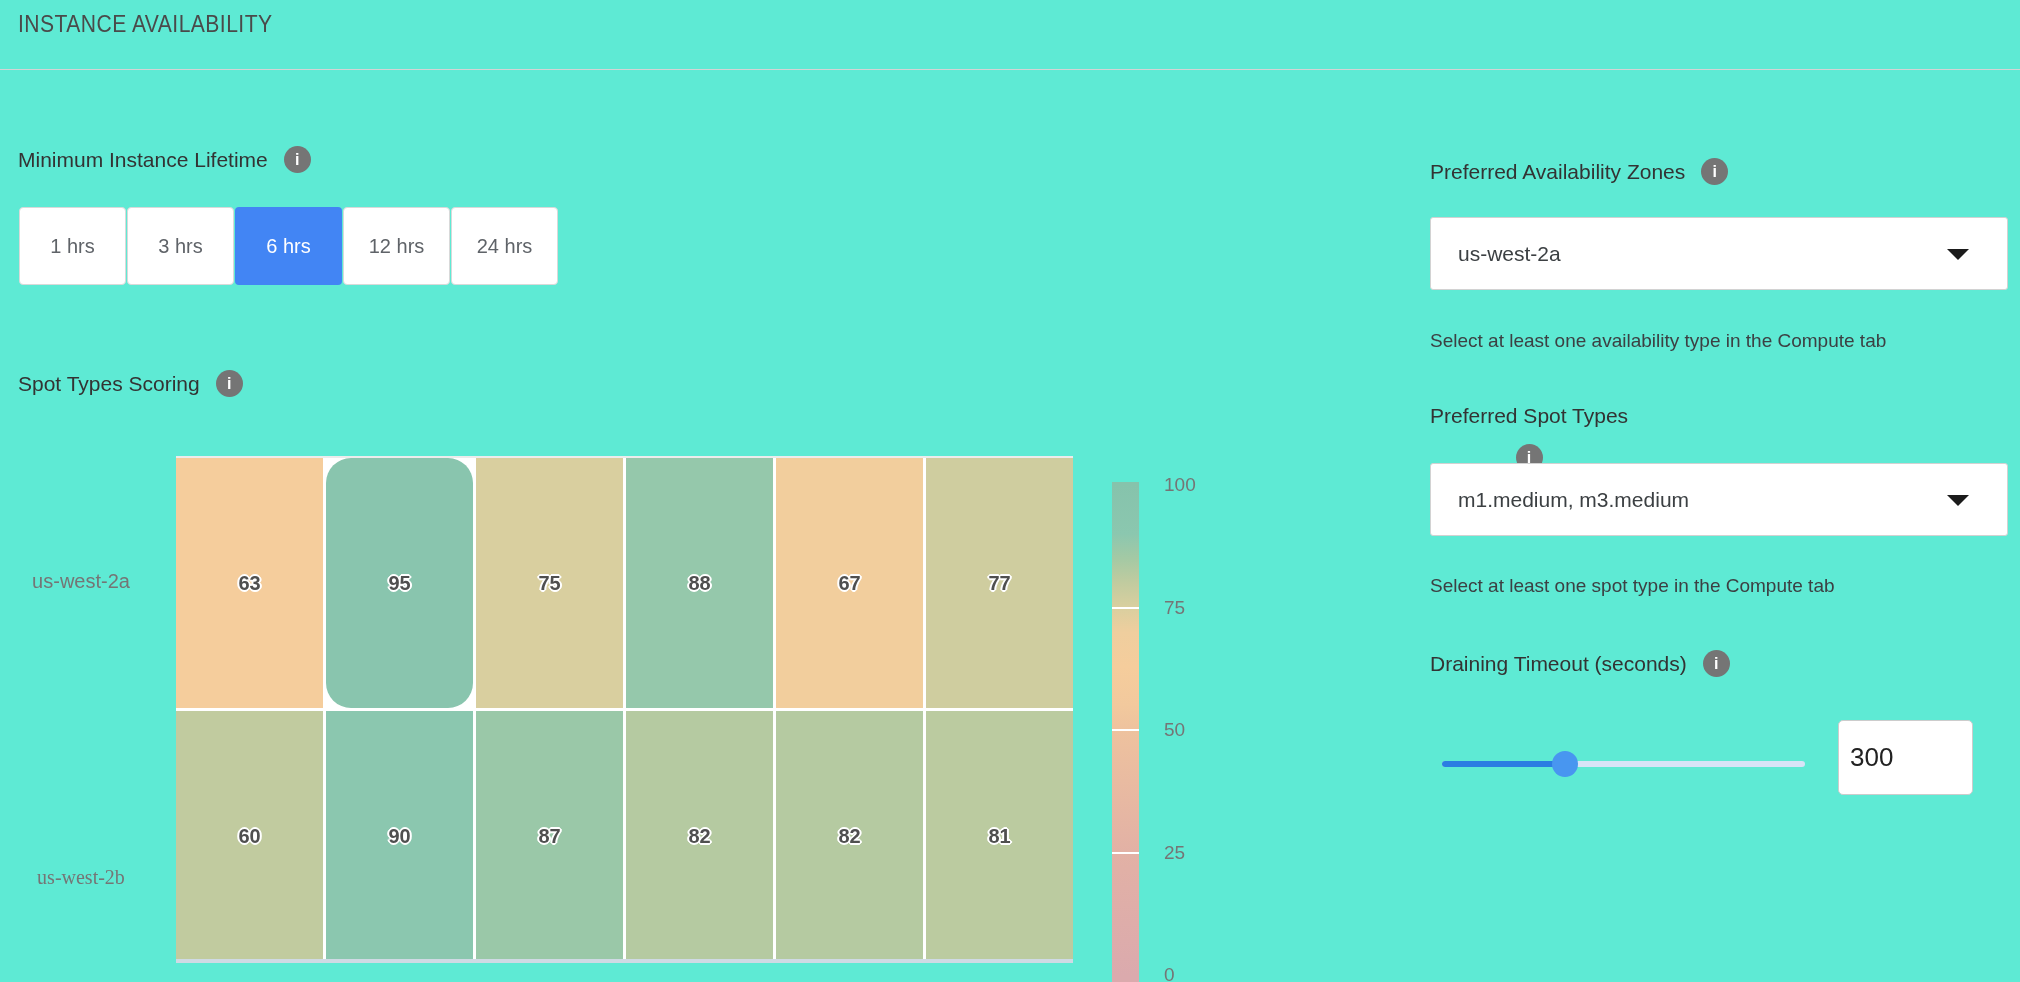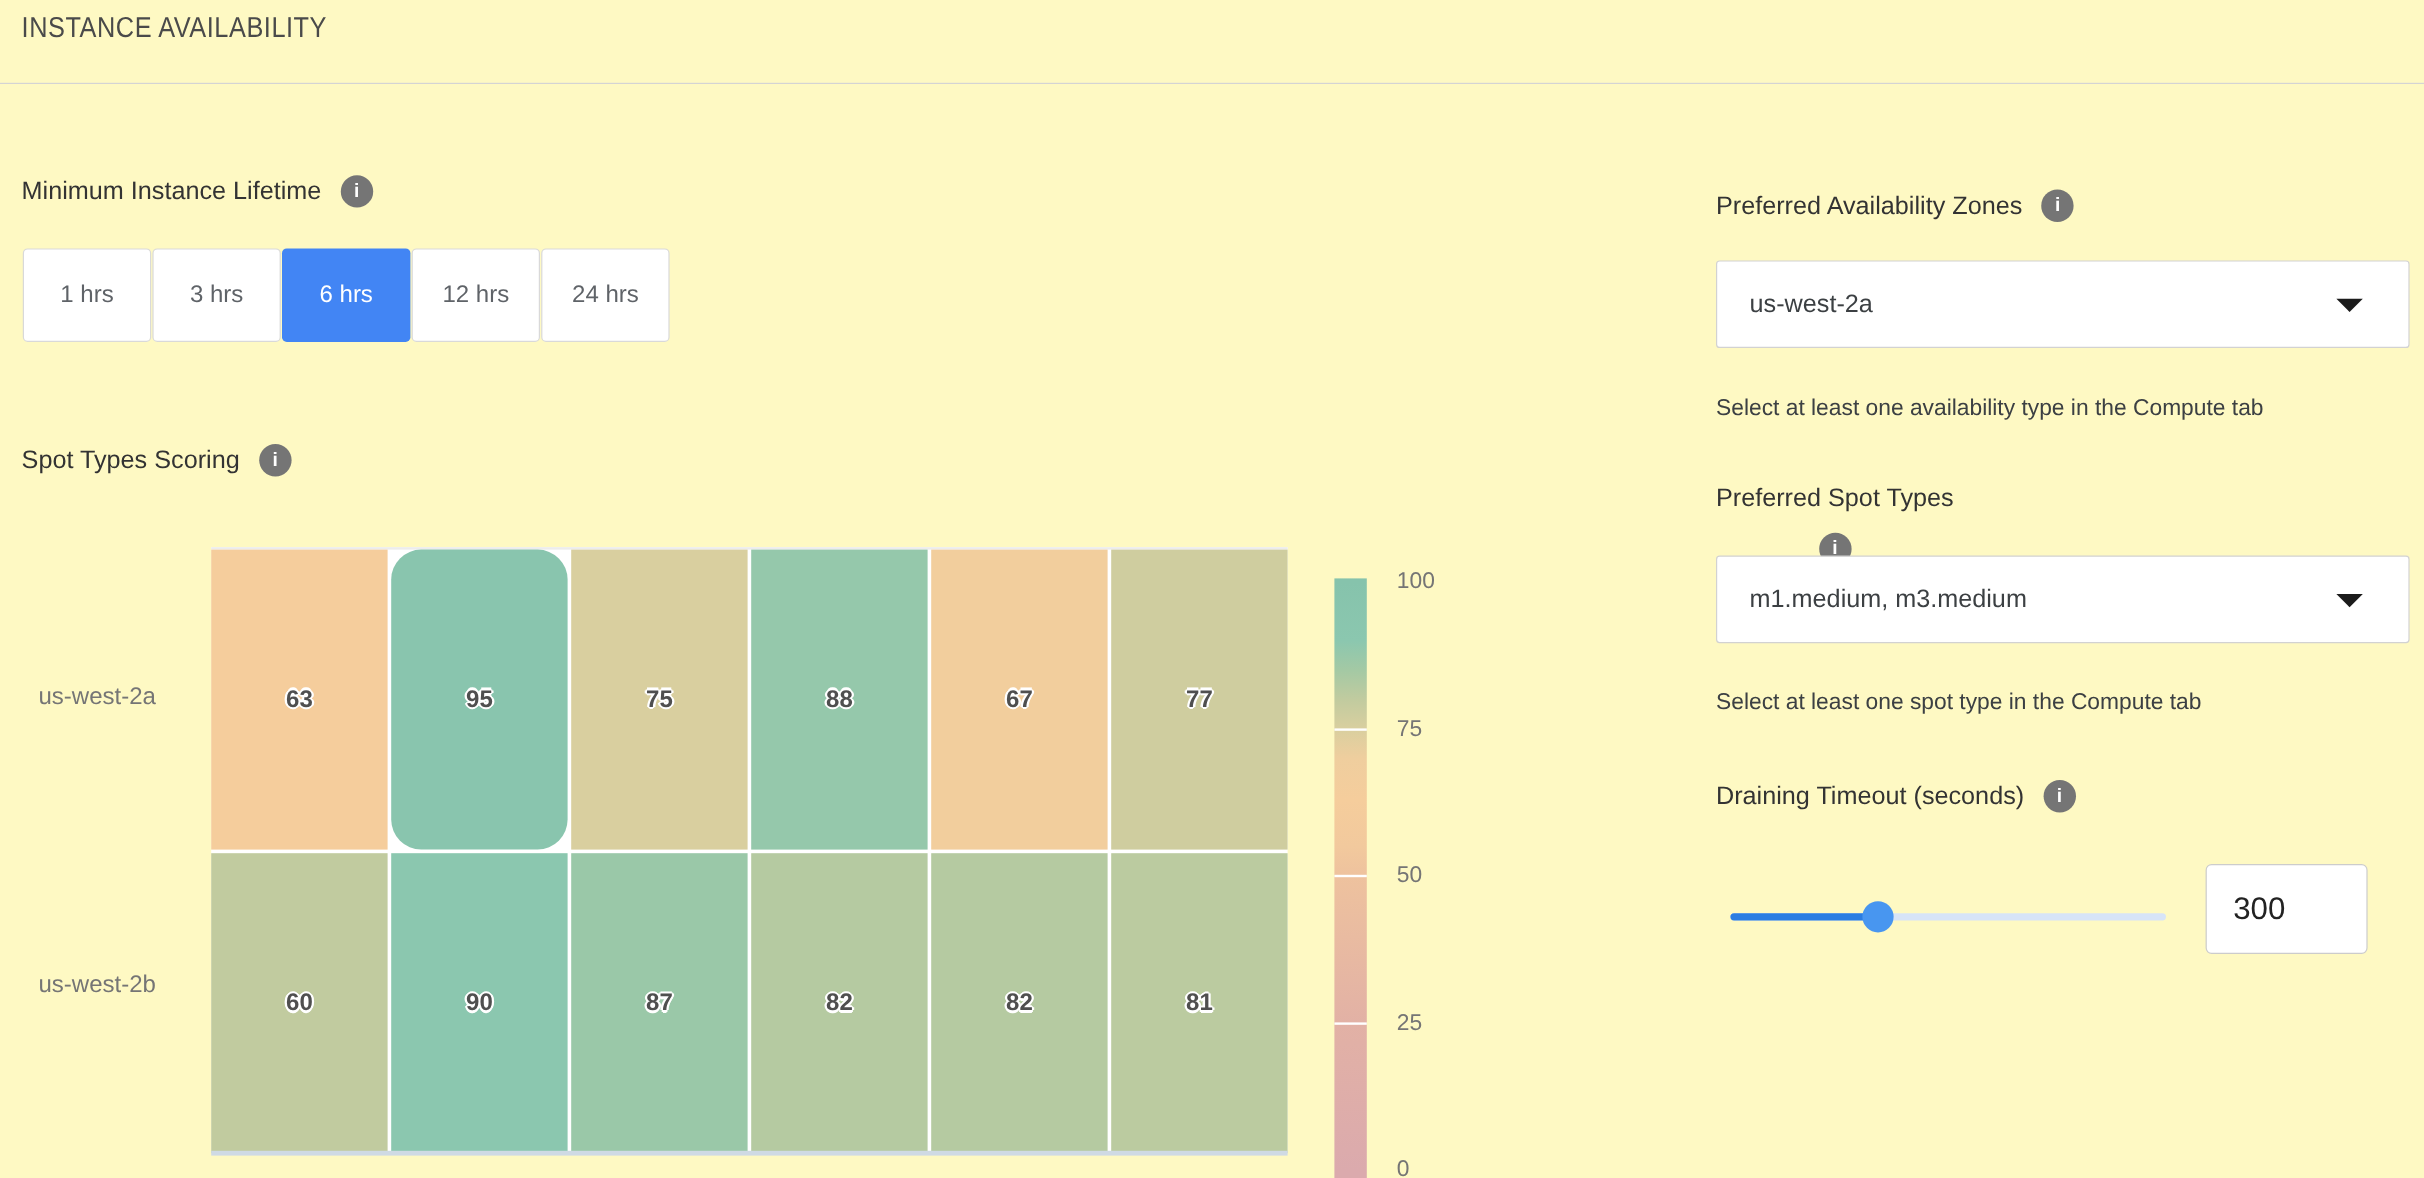--- a/index.html
+++ b/index.html
@@ -1,16 +1,16 @@
 <!DOCTYPE html>
 <html><head>
 <meta charset="utf-8">
 <style>
   html,body{margin:0;padding:0;background:#fff;}
-  #page{position:relative;width:2020px;height:982px;background:#fef9c3;overflow:hidden;
+  #page{position:relative;width:2020px;height:982px;background:#5eead4;overflow:hidden;
         font-family:"Liberation Sans",sans-serif;}
 
   
   .page-title{position:absolute;left:18px;top:10px;font-size:24px;color:#4a4a4a;
               letter-spacing:.5px;transform:scaleX(.88);transform-origin:left center;white-space:nowrap;}
   .divider{position:absolute;left:0;top:69px;width:2020px;height:1px;background:#d4d4d4;}
 
   
   .label-row{position:absolute;display:flex;align-items:center;gap:16px;}
   .field-label{font-size:21px;color:#333333;white-space:nowrap;}
@@ -53,21 +53,21 @@
          border-top:11px solid #1b1b1b;}
   .helper{position:absolute;left:1430px;font-size:19px;color:#3c4043;white-space:nowrap;}
 
   
   #slider-track{position:absolute;left:1442px;top:761px;width:363px;height:6px;border-radius:3px;}
   #slider-fill{position:absolute;left:0;top:0;height:6px;border-radius:3px;}
   #slider-thumb{position:absolute;top:-10px;width:26px;height:26px;border-radius:50%;
                 margin-left:-13px;cursor:pointer;}
   #drain-box{position:absolute;left:1838px;top:720px;width:135px;height:75px;background:#fff;
              border:1px solid #cccccc;border-radius:5px;box-sizing:border-box;
-             display:flex;align-items:center;padding-left:22px;font-size:26px;color:#222222;}
+             display:flex;align-items:center;padding-left:11px;font-size:26px;color:#222222;}
 </style>
 </head>
 <body>
 
 <div id="page">
 
   <div class="page-title">INSTANCE AVAILABILITY</div>
   <div class="divider"></div>
 
   <div class="label-row" id="lifetime-label-row" style="left:18px;top:146px;">
@@ -81,21 +81,21 @@
       <div class="btn">12 hrs</div>
       <div class="btn">24 hrs</div>
     </div>
 
   <div class="label-row" id="scoring-label-row" style="left:18px;top:370px;">
     <span class="field-label">Spot Types Scoring</span>
     <span class="info" style="background: rgb(117, 117, 117);">i</span>
   </div>
 
   <div class="hm-row-label" style="top:570px;">us-west-2a</div>
-  <div class="hm-row-label" style="top:810px;">us-west-2b</div>
+  <div class="hm-row-label" style="top:866px;font-family:Liberation Serif, serif;">us-west-2b</div>
   <div id="hm-grid">
       <div class="hm-cell" style="background: rgb(245, 205, 156);">63</div>
       <div class="hm-cell" style="background: rgb(137, 197, 174); border-radius: 25px;">95</div>
       <div class="hm-cell" style="background: rgb(217, 207, 159);">75</div>
       <div class="hm-cell" style="background: rgb(149, 200, 171);">88</div>
       <div class="hm-cell" style="background: rgb(242, 206, 157);">67</div>
       <div class="hm-cell" style="background: rgb(207, 205, 159);">77</div>
       <div class="hm-cell" style="background: rgb(193, 203, 159);">60</div>
       <div class="hm-cell" style="background: rgb(139, 199, 175);">90</div>
       <div class="hm-cell" style="background: rgb(154, 200, 168);">87</div>

